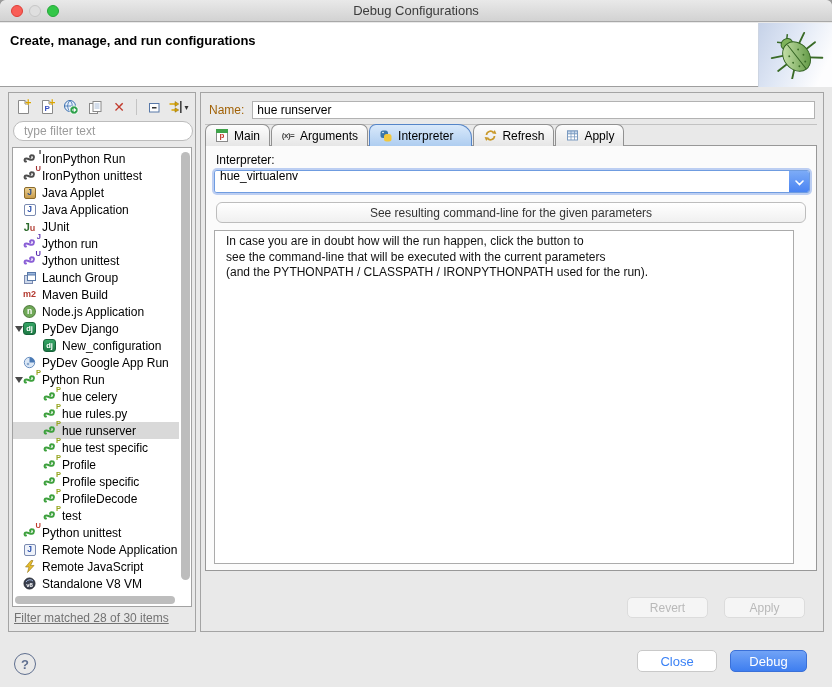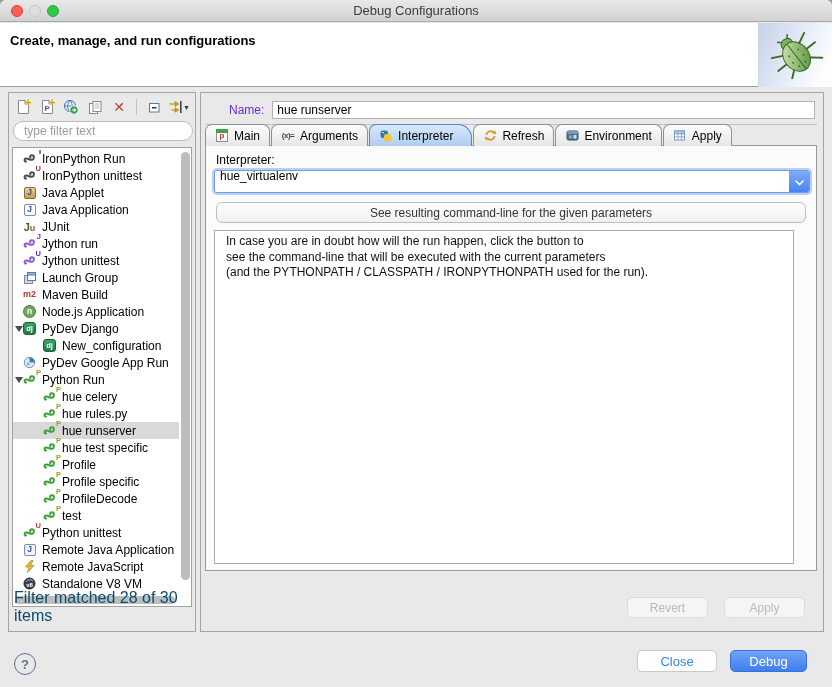--- a/index.html
+++ b/index.html
@@ -64,25 +64,25 @@
     display:flex;align-items:center;justify-content:center;line-height:1;}
   .circ{width:13px;height:13px;border-radius:50%;color:#fff;font-size:8.5px;font-weight:bold;
     display:flex;align-items:center;justify-content:center;border:1px solid rgba(0,0,0,.25);line-height:1;}
   .dj{width:13px;height:13px;border-radius:3px;background:linear-gradient(#35a565,#1e7a45);
     border:1px solid #17643a;color:#fff;font-size:7.5px;font-weight:bold;display:flex;
     align-items:center;justify-content:center;line-height:1;}
   .vscroll{position:absolute;right:1px;top:4px;width:9px;height:calc(100% - 30px);
     background:#bdbdbd;border-radius:5px;}
   .hscroll{position:absolute;left:2px;bottom:2px;height:8px;width:calc(100% - 18px);
     background:#bdbdbd;border-radius:4px;}
-  .status{position:absolute;left:5px;bottom:6px;font-size:16px;color:#0c4a6e;}
+  .status{position:absolute;left:5px;bottom:6px;font-size:12px;color:#737373;text-decoration:underline;}
 
   
   .name-row{position:absolute;left:8px;top:7px;right:8px;height:20px;display:flex;align-items:center;gap:8px;}
-  .name-row label{font-size:12px;color:#6d28d9;margin-left:20px;}
+  .name-row label{font-size:12px;color:#a16207;}
   .name-input{flex:1;height:18px;border:1px solid #b2b2b2;font-size:12px;padding:0 4px;background:#fff;outline:none;}
 
   .tabstrip-line{position:absolute;left:4px;right:6px;top:31px;height:1px;background:#c2c2c2;}
   .tabs{position:absolute;left:4px;top:30px;right:6px;height:23px;display:flex;align-items:flex-end;z-index:2;}
   .tab{height:22px;display:flex;align-items:center;gap:5px;padding:0 9px;font-size:12px;color:#000;
     background:linear-gradient(#fdfdfd,#e6e6e6);border:1px solid #919191;border-bottom:none;
     border-radius:7px 7px 0 0;margin-right:1px;cursor:default;}
   .tab.active{background:linear-gradient(#d9e9fb,#aecdf0);border-color:#5585c8;
     border-top-right-radius:14px;padding-right:18px;}
   .tabicon{width:14px;height:14px;display:inline-flex;align-items:center;justify-content:center;position:relative;flex:none;}
@@ -419,21 +419,21 @@
                 <path d="M3 9.6 C0.9 9.6 1.2 6.3 3.4 6.5 C6 6.7 6.8 8.1 9 7.7 C11.4 7.3 11.6 3.5 9.2 3.3 C7.4 3.1 6.6 4.5 7.4 5.3" fill="none" stroke="#3da03d" stroke-width="2" stroke-linecap="round"></path>
               </svg>
               <span class="badge" style="color:#c03a2b">U</span>
             </span>
             <span>Python unittest</span>
           </div>
           <div class="trow">
             <span class="ti">
               <span class="sq" style="background:#eef2fa;border-color:#7a8ab0;color:#2f55b0">J</span>
             </span>
-            <span>Remote Java Application</span>
+            <span>Remote Node Application</span>
           </div>
           <div class="trow">
             <span class="ti">
               <svg viewBox="0 0 13 13" width="13" height="13">
                 <polygon points="8,0.5 2.5,7 6,7 4.5,12.5 11,5.5 7.5,5.5 10,0.5" fill="#e7bd2b" stroke="#95751a" stroke-width="0.6"></polygon>
               </svg>
             </span>
             <span>Remote JavaScript</span>
           </div>
           <div class="trow">
@@ -492,31 +492,20 @@
               <polygon points="10.8,1 12.4,5 8.4,4.6" fill="#c9992a"></polygon>
               <path d="M10.5 7 A4 4 0 0 1 3.5 9.4" stroke="#c9992a" stroke-width="1.7" fill="none"></path>
               <polygon points="2.2,12 0.6,8 4.6,8.4" fill="#c9992a"></polygon>
             </svg>
           </span>
           <span>Refresh</span>
         </div>
         <div class="tab">
           <span class="tabicon">
             <svg width="13" height="13" viewBox="0 0 13 13">
-              <rect x="1" y="2" width="11" height="9" rx="1.5" fill="#4e6f99" stroke="#35507a"></rect>
-              <rect x="1" y="2" width="11" height="3" rx="1.5" fill="#7a96bd"></rect>
-              <rect x="3" y="6.5" width="3" height="3" fill="#7fc06a"></rect>
-              <rect x="7.5" y="6" width="3" height="3.5" fill="#cfe0ef"></rect>
-            </svg>
-          </span>
-          <span>Environment</span>
-        </div>
-        <div class="tab">
-          <span class="tabicon">
-            <svg width="13" height="13" viewBox="0 0 13 13">
               <rect x="1.5" y="2" width="10" height="9" fill="#fff" stroke="#7a9ac0"></rect>
               <rect x="1.5" y="2" width="10" height="2.8" fill="#c8d8ec" stroke="#7a9ac0"></rect>
               <path d="M5 2 v9 M8.5 2 v9 M1.5 7.8 h10" stroke="#7a9ac0" stroke-width="0.8"></path>
             </svg>
           </span>
           <span>Apply</span>
         </div>
       </div>
 
     <div class="tab-content">

